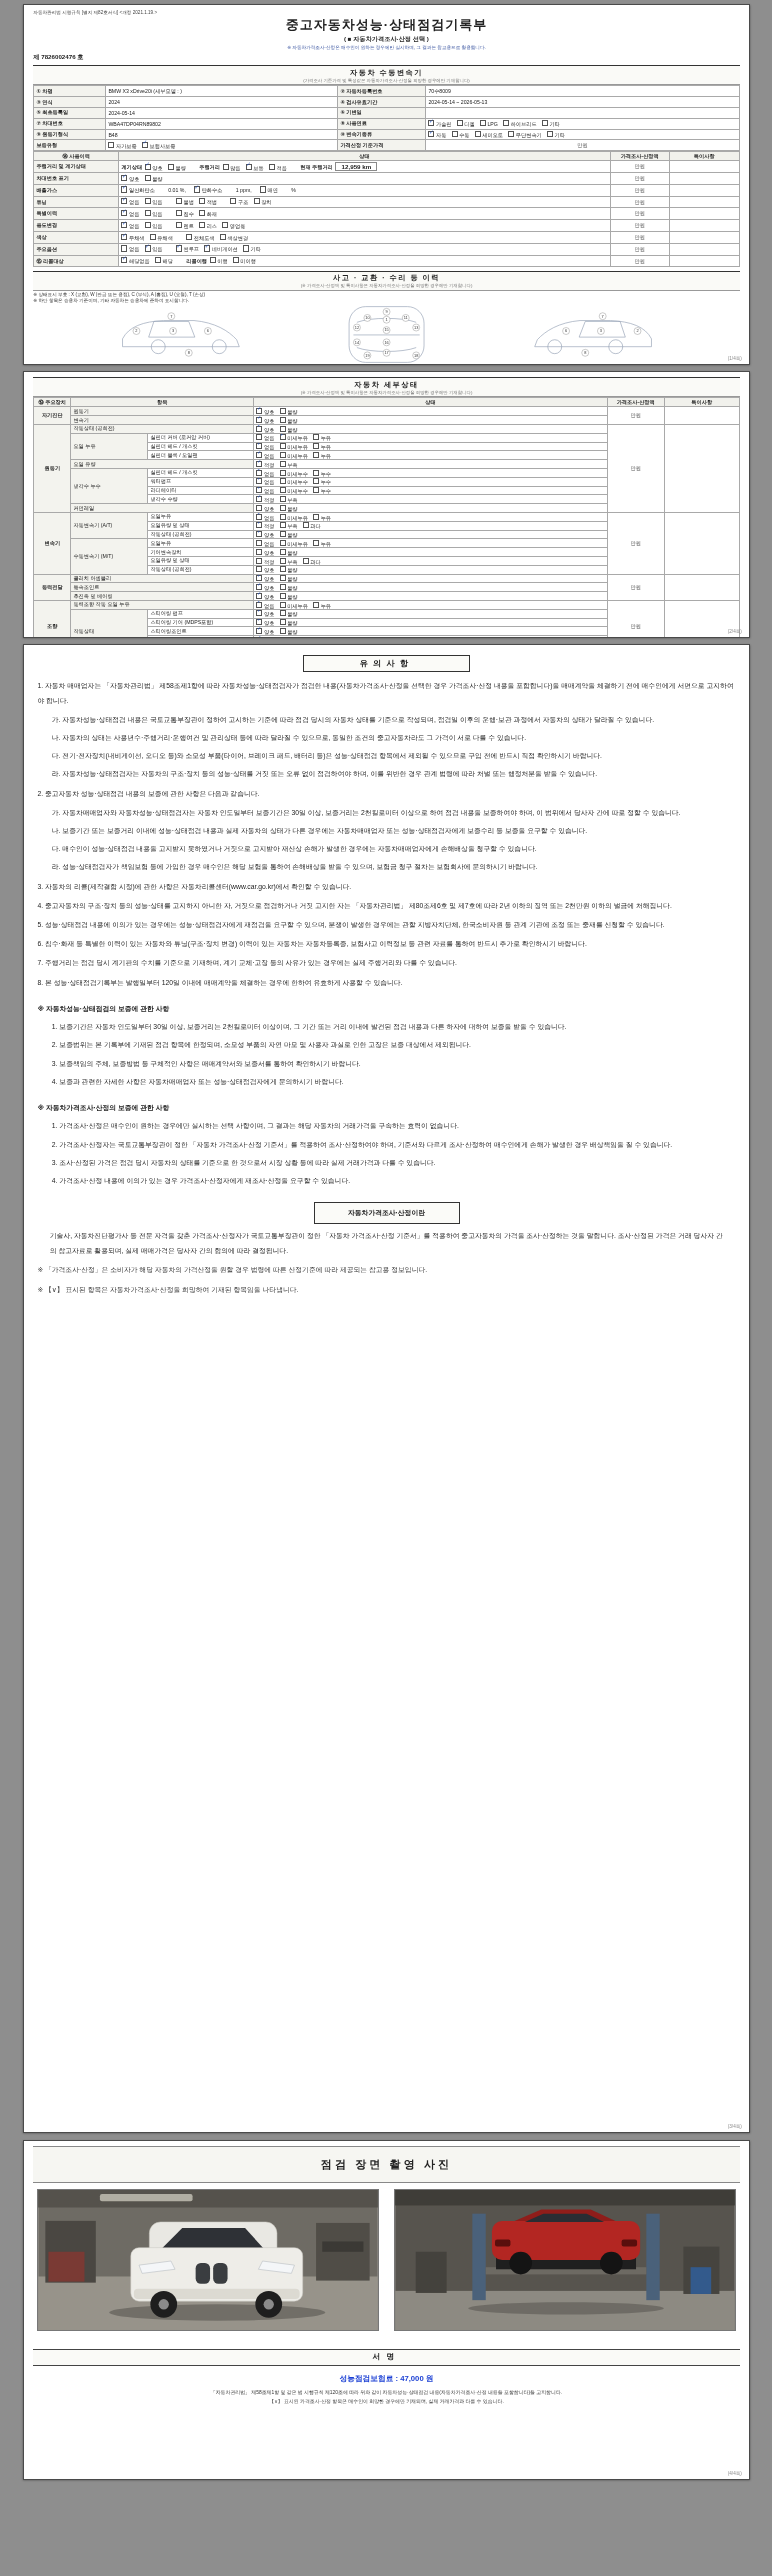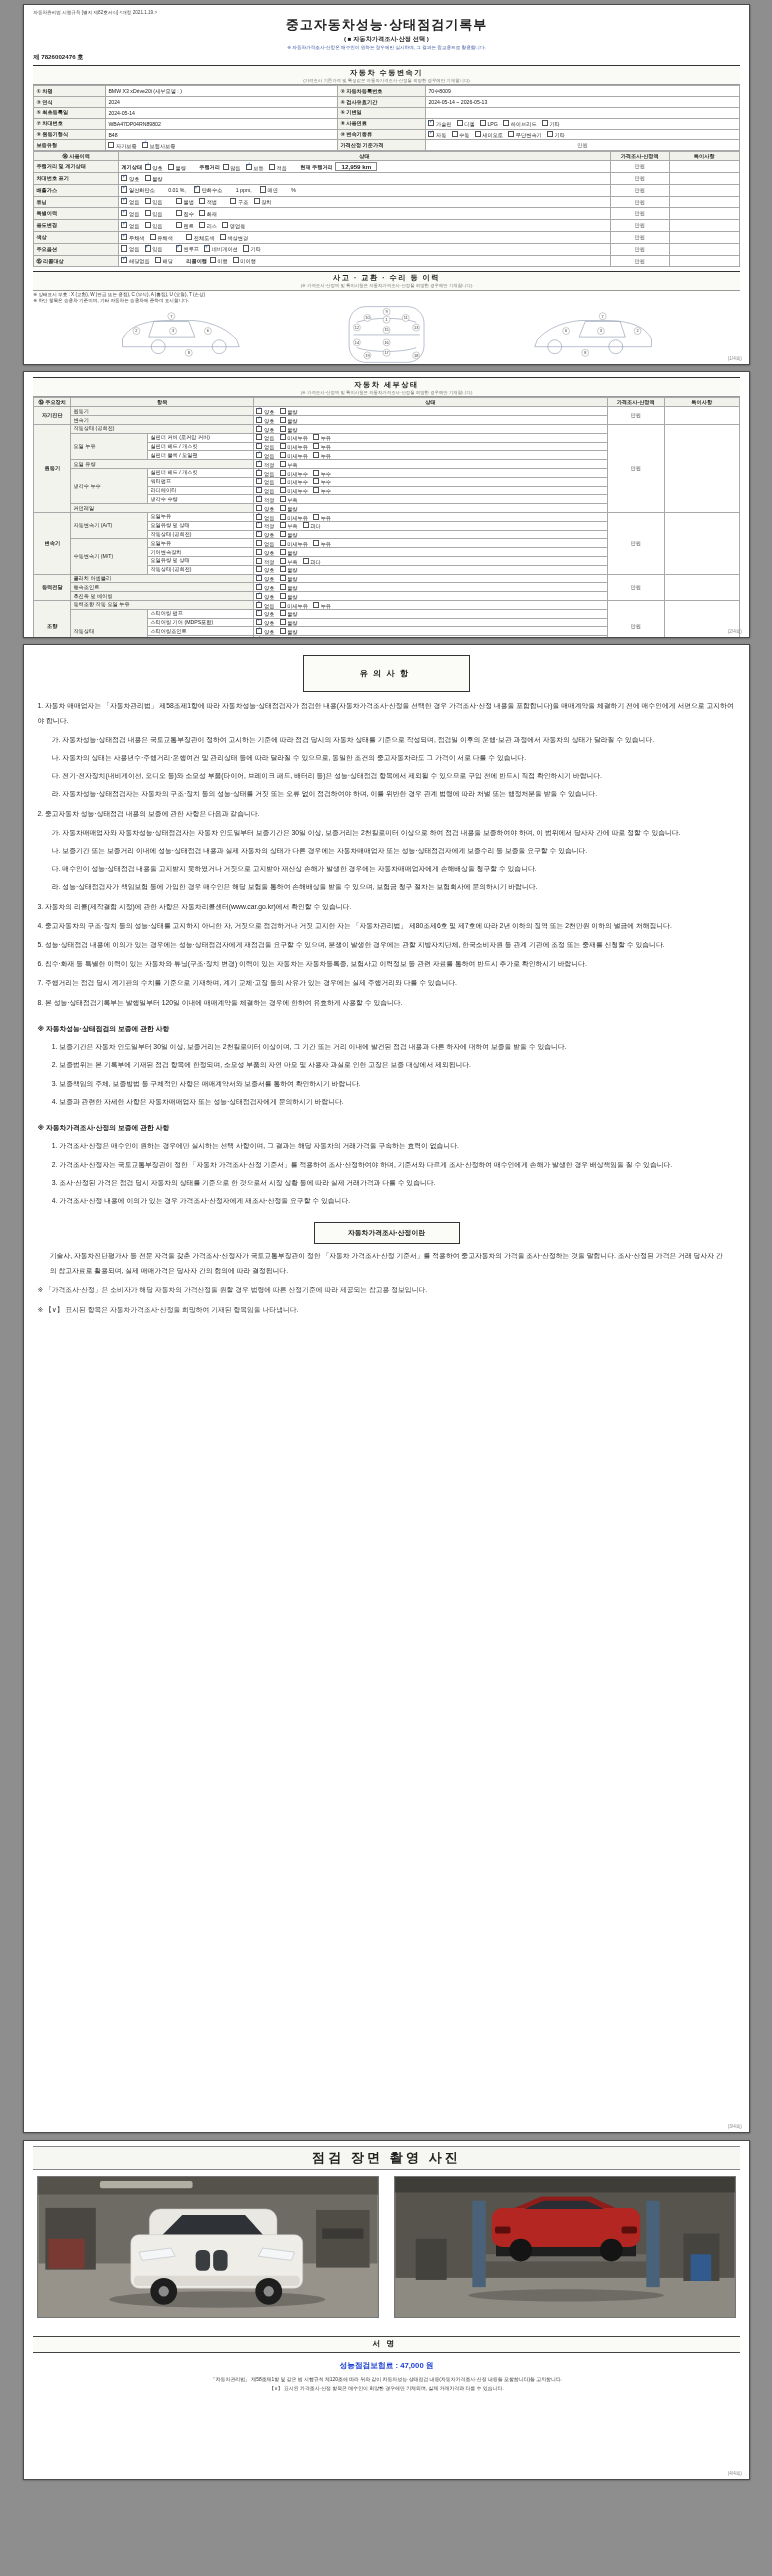--- a/index.html
+++ b/index.html
@@ -37,31 +37,31 @@
        margin-right:1.5px;vertical-align:-0.5px;background:#fff;}
   .cbx.on::after{content:"✓";position:absolute;left:-0.5px;top:-3.1px;font-size:5.7px;
        color:#1d4fc4;font-weight:bold;}
   .valbox{display:inline-block;border:0.5px solid #8a8a8a;padding:0 5.2px;font-weight:bold;font-size:6.2px;}
   .legend{font-size:4.6px;color:#333;margin:1px 0;}
   .car-diagram{display:block;margin:1px auto;}
   .detail-table td{font-size:4.4px;line-height:5.2px;height:5.2px;padding:0 1.5px;}
   .detail-table th{font-size:4.6px;}
   .inote{font-size:3.9px;color:#777;display:inline;margin-left:1.5px;}
   .notice-title{width:165px;margin:4.1px auto 7.2px;border:1px solid #333;text-align:center;
-       font-size:8.2px;font-weight:bold;letter-spacing:5.2px;padding:12px 0;background:#fbfbf8;}
+       font-size:8.2px;font-weight:bold;letter-spacing:5.2px;padding:2px 0;background:#fbfbf8;}
   .notices{font-size:6.8px;line-height:2.15;color:#222;padding:0 4.1px;}
   .nt-n{margin:4.6px 0;}
   .nt-s{margin:3.6px 0 3.6px 14.4px;}
   .nt-h{font-weight:bold;margin:11.3px 0 4.1px;}
   .nt-b{width:144px;margin:13.4px auto 5.2px;border:0.8px solid #333;text-align:center;
         font-weight:bold;padding:2.6px 0;background:#fbfbf8;}
   .nt-p{margin:3.1px 12.4px;}
   .nt-f{margin:5.2px 0;color:#333;}
   .photo-head{border:0.5px solid #888;border-left:none;border-right:none;text-align:center;
-        font-size:13px;font-weight:bold;letter-spacing:3.1px;padding:2px 0;background:#f6f6f2;}
+        font-size:11px;font-weight:bold;letter-spacing:3.1px;padding:10px 0;background:#f6f6f2;}
   .photos{display:flex;justify-content:center;gap:14.4px;margin-top:6.2px;}
   .photo{border:0.5px solid #777;}
   .sign-block{margin-top:17.5px;text-align:center;}
   .sign-title{border-top:0.8px solid #444;border-bottom:0.8px solid #444;display:block;
         font-size:7.7px;font-weight:bold;letter-spacing:6.2px;padding:2.6px 0;background:#fafaf7;}
   .fee{margin-top:8.2px;font-size:7.7px;font-weight:bold;color:#1a3fd4;}
   .sign-lines{margin-top:5.2px;font-size:4.9px;color:#333;line-height:1.8;}
 </style>
 </head>
 <body>

